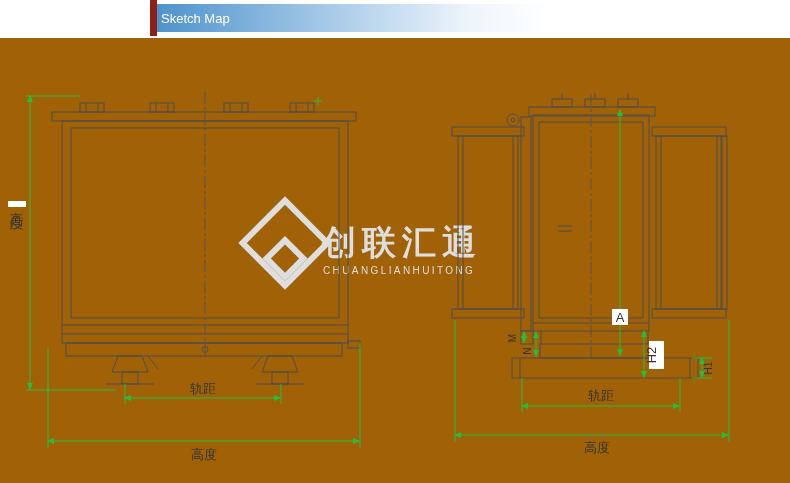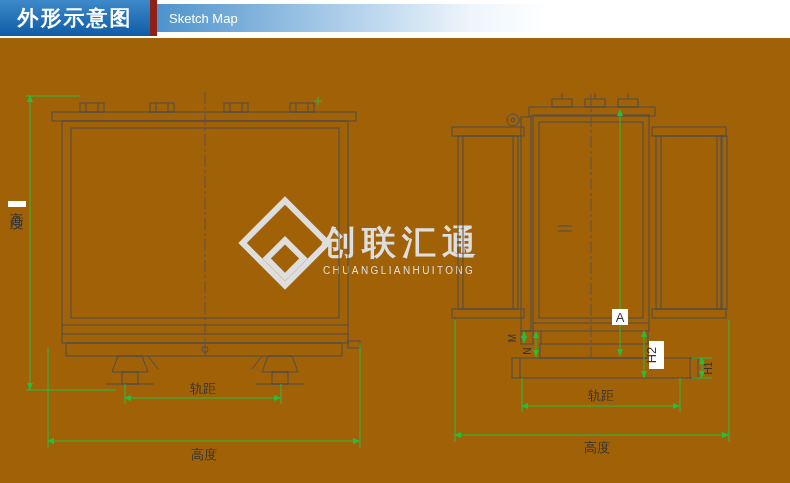--- a/index.html
+++ b/index.html
@@ -19,21 +19,21 @@
   .banner{position:relative;height:38px;background:#fff}
   .banner-title{
     position:absolute;left:0;top:0;width:150px;height:36px;
     background:linear-gradient(180deg,var(--banner-blue-light),var(--banner-blue-dark));
     color:#fff;font-size:21px;font-weight:bold;line-height:36px;text-align:center;letter-spacing:2px;
   }
   .banner-accent{position:absolute;left:150px;top:0;width:7px;height:36px;background:var(--accent-red)}
   .banner-strip{
     position:absolute;left:157px;top:4px;width:392px;height:28px;
     background:linear-gradient(90deg,#4e93cc,#a9cbe8 45%,#eef5fb 80%,#ffffff);
-    display:flex;align-items:center;padding-left:12px;
+    display:flex;align-items:center;padding-left:4px;
   }
   .banner-strip span{color:#fff;font-size:13px}
   .sketch{position:relative;height:445px;background:#a16207}
   .sketch svg{position:absolute;left:0;top:0}
   .vlabel{
     position:absolute;left:8px;top:163px;
     writing-mode:vertical-rl;text-orientation:upright;
     font-size:14px;color:#333;letter-spacing:3px;background:#fff;
   }
   
@@ -45,21 +45,20 @@
   text.smalltxt{fill:#333;font-size:10px;font-family:"Liberation Sans","DejaVu Sans",sans-serif;text-anchor:middle}
   .labelbg{fill:#fff;stroke:none}
   .wm-shape{fill:none;stroke:var(--watermark-gray);stroke-width:6}
   text.wm-cn{fill:var(--watermark-gray);font-size:34px;font-weight:bold;letter-spacing:6px}
   text.wm-en{fill:var(--watermark-gray);font-size:10px;letter-spacing:2.4px}
 </style>
 </head>
 <body>
 
 <header class="banner">
-  <div class="banner-title">外形示意图</div>
   <div class="banner-accent"></div>
   <div class="banner-strip">
     <span>Sketch Map</span>
   </div>
 </header>
 
 <main class="sketch">
 <svg width="790" height="445" viewBox="0 0 790 445">
   <defs>
     <marker id="aE" orient="auto" markerWidth="8" markerHeight="6" refX="7" refY="3">

